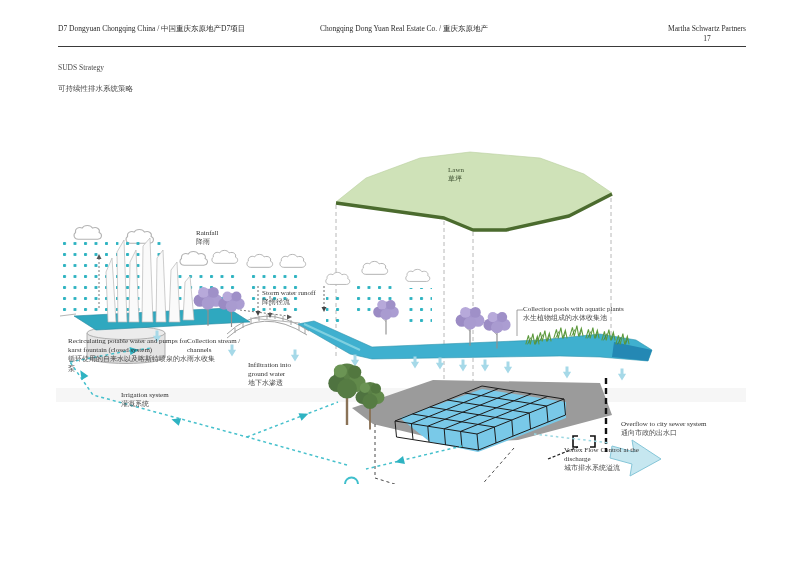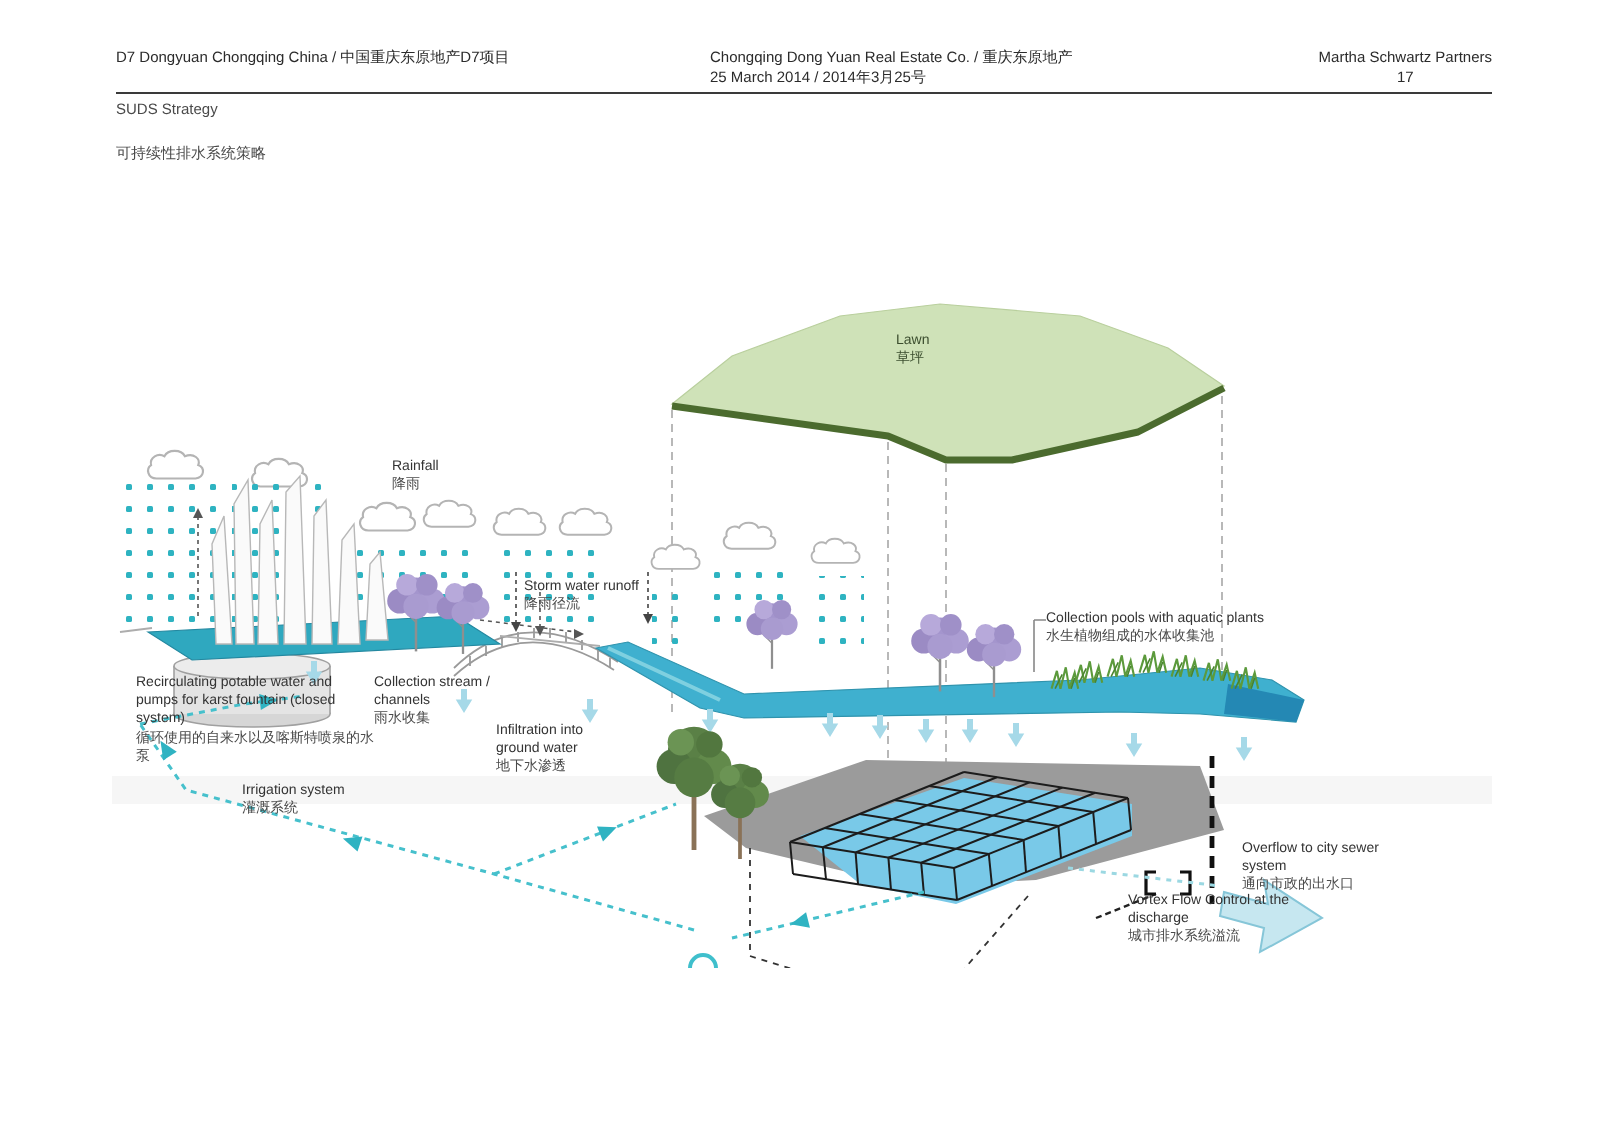--- a/index.html
+++ b/index.html
@@ -1,17 +1,17 @@
 <!DOCTYPE html>
 <html><head>
 <meta charset="utf-8">
 <style>
   html,body{margin:0;padding:0;background:#fff;}
   #slide{position:relative;width:800px;height:484px;background:#fff;overflow:hidden;
-         font-family:Liberation Sans, sans-serif;color:#333;}
+         font-family:Liberation Serif, serif;color:#333;}
   #art{position:absolute;left:0;top:0;width:800px;height:565px;}
   .hdr{position:absolute;top:24px;font-size:7.5px;line-height:1.35;color:#2b2b2b;}
   .hdr div{white-space:nowrap;}
   .rule{position:absolute;left:58px;top:46px;width:688px;height:1.2px;background:#3a3a3a;}
   .title{position:absolute;left:58px;font-size:7.5px;color:#4a4a4a;}
   .lbl{position:absolute;font-size:7px;line-height:1.32;color:#333;}
   .lbl .zh{color:#4a4a4a;}
   .right{text-align:center;}
 </style>
 </head>
@@ -253,32 +253,31 @@
     <use href="#tarrow" transform="translate(404,460) rotate(166)"></use>
   </g>
   <circle cx="351.5" cy="484" r="6.5" fill="#fff" stroke="#3fbfcc" stroke-width="2"></circle>
 
   <path d="M523,310 H517 M517,310 V336" stroke="#888" stroke-width="0.8" fill="none"></path>
 </svg>
 
 <div class="hdr" style="left:58px">
   <div>D7 Dongyuan Chongqing China / 中国重庆东原地产D7项目</div>
 </div>
-<div class="hdr" style="left:355px">
+<div class="hdr" style="left:320px">
   <div>Chongqing Dong Yuan Real Estate Co. / 重庆东原地产</div>
-  <div>25 March 2014 / 2014年3月25号</div>
 </div>
 <div class="hdr right" style="right:54px">
   <div>Martha Schwartz Partners</div>
   <div>17</div>
 </div>
 <div class="rule"></div>
 
-<div class="title" style="top:50px">SUDS Strategy</div>
-<div class="title" style="top:72px">可持续性排水系统策略</div>
+<div class="title" style="top:63px">SUDS Strategy</div>
+<div class="title" style="top:84px">可持续性排水系统策略</div>
 
 <div class="lbl" style="left:448px;top:166px;color:#3b4d2e">
   <div>Lawn</div>
   <div class="zh" style="color:#3b4d2e">草坪</div>
 </div>
 <div class="lbl" style="left:196px;top:229px">
   <div>Rainfall</div>
   <div class="zh">降雨</div>
 </div>
 <div class="lbl" style="left:262px;top:289px;width:70px">

